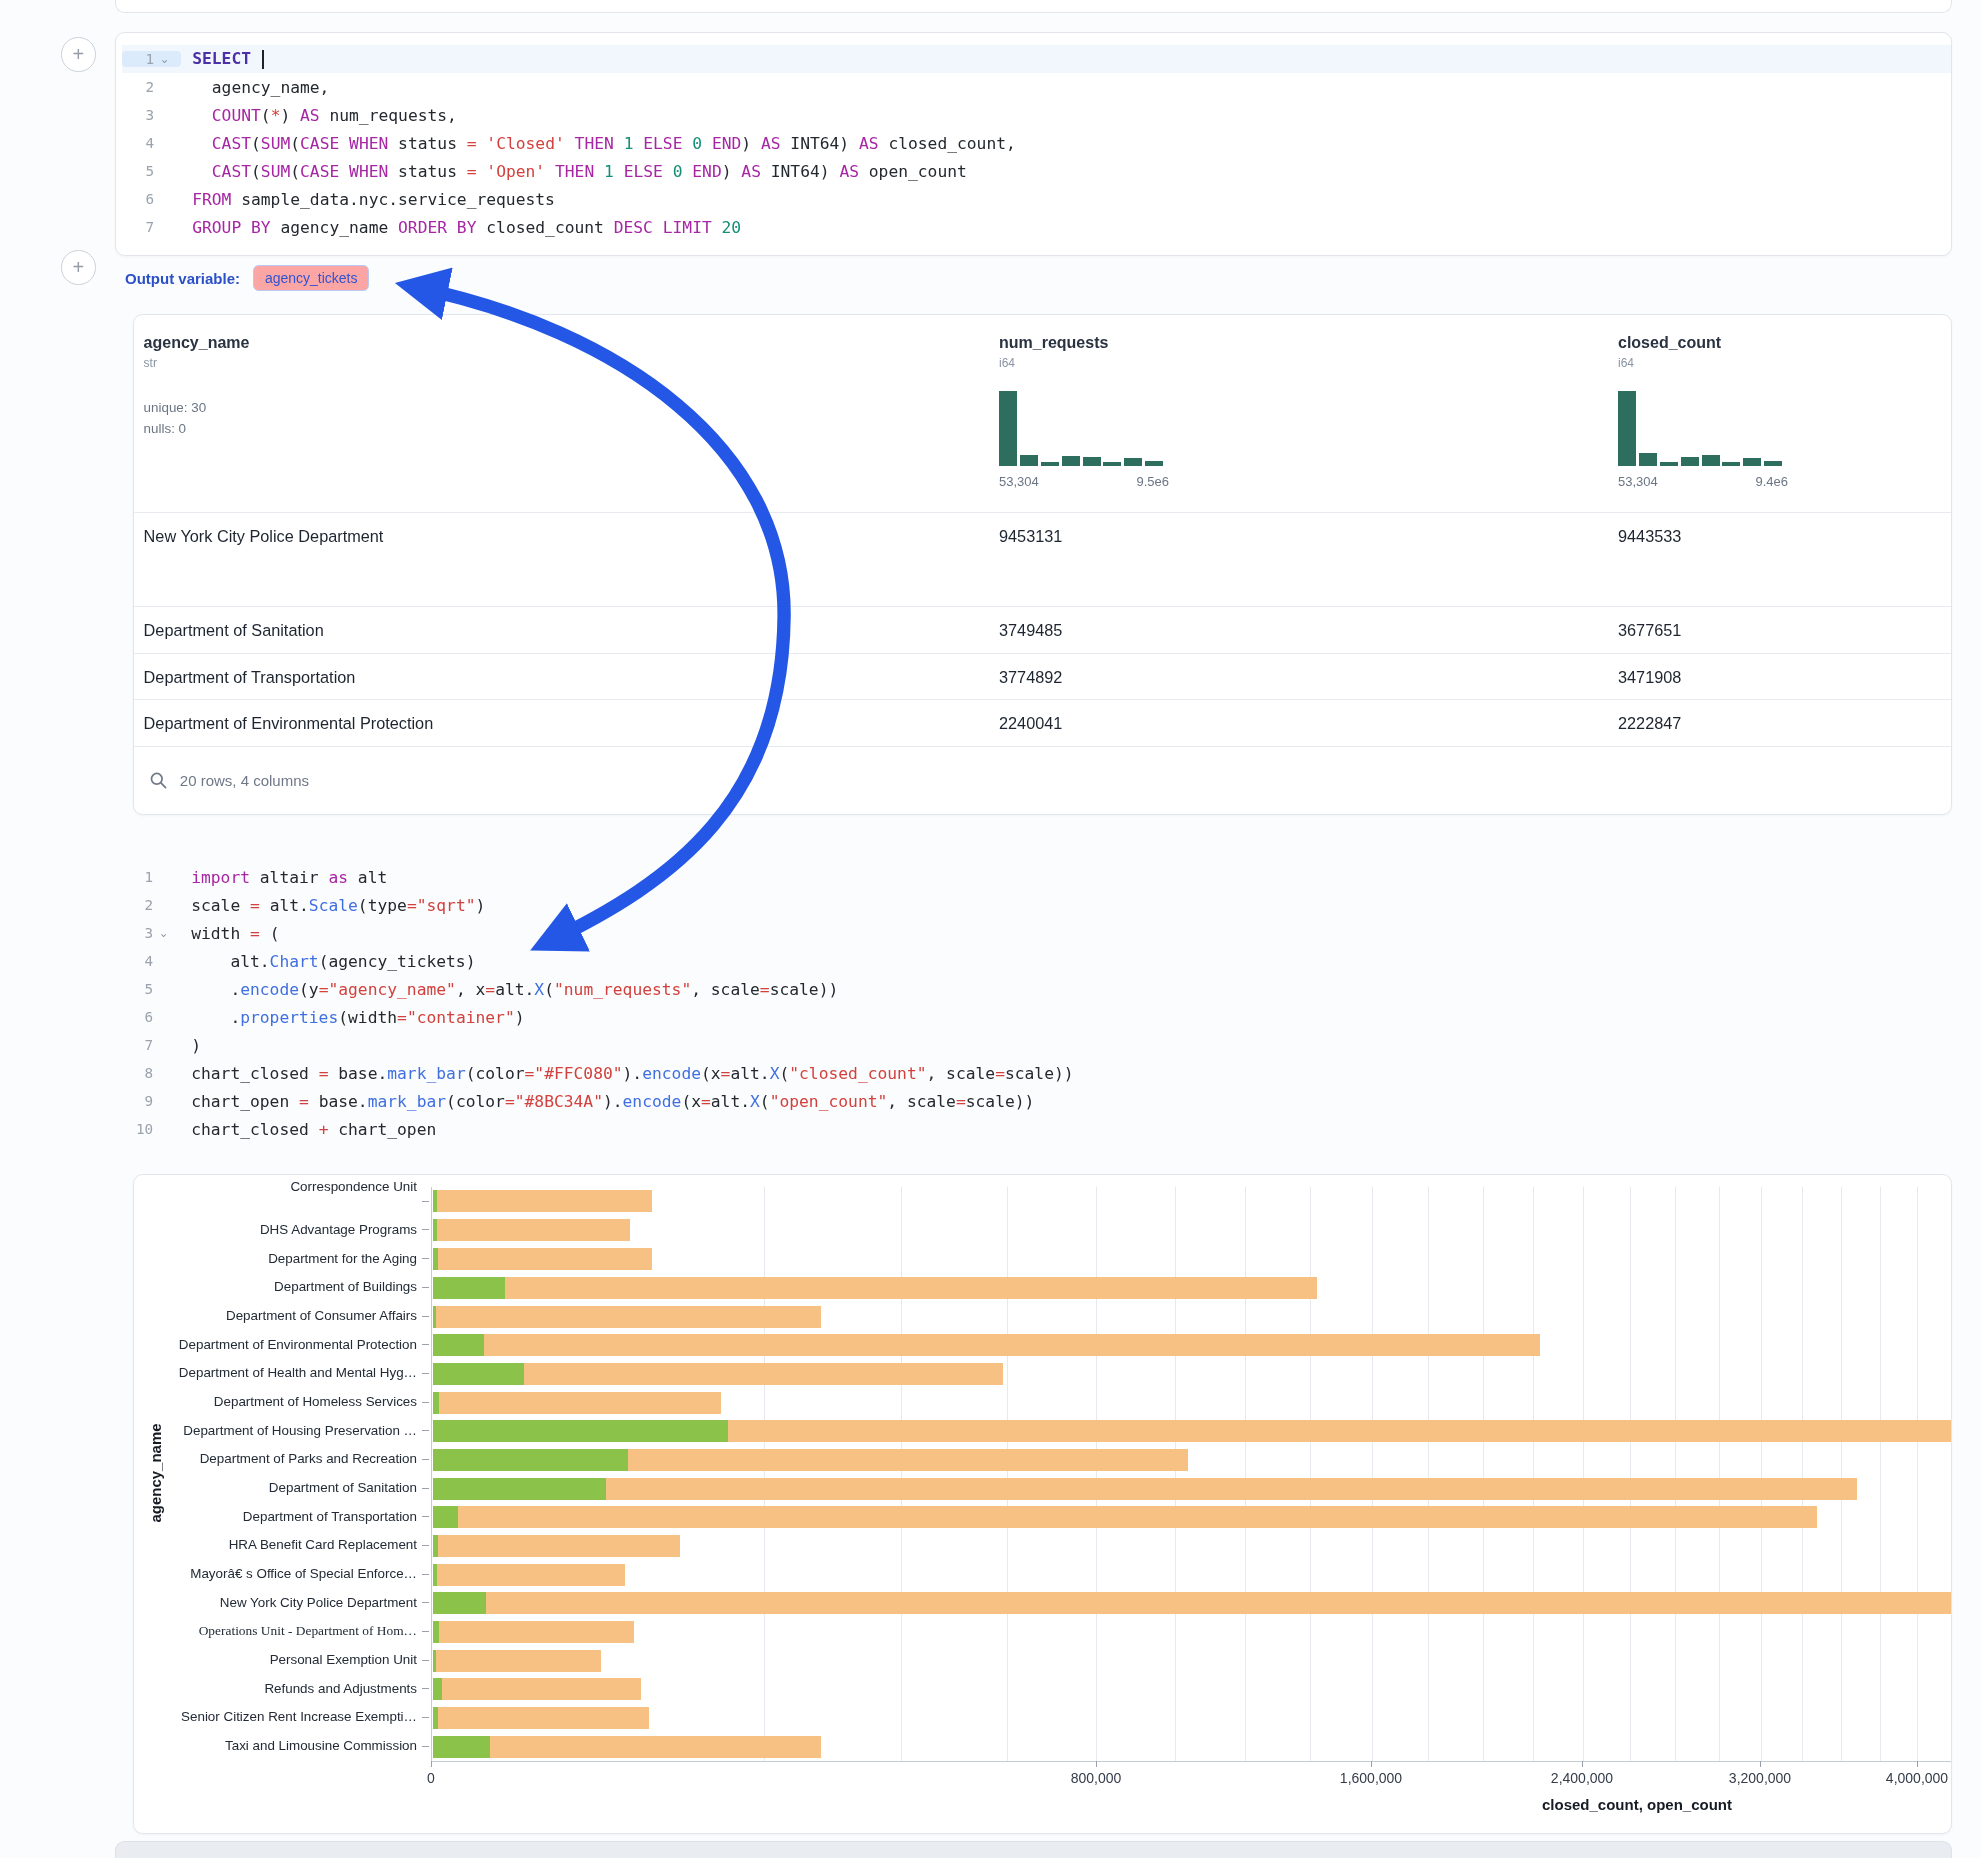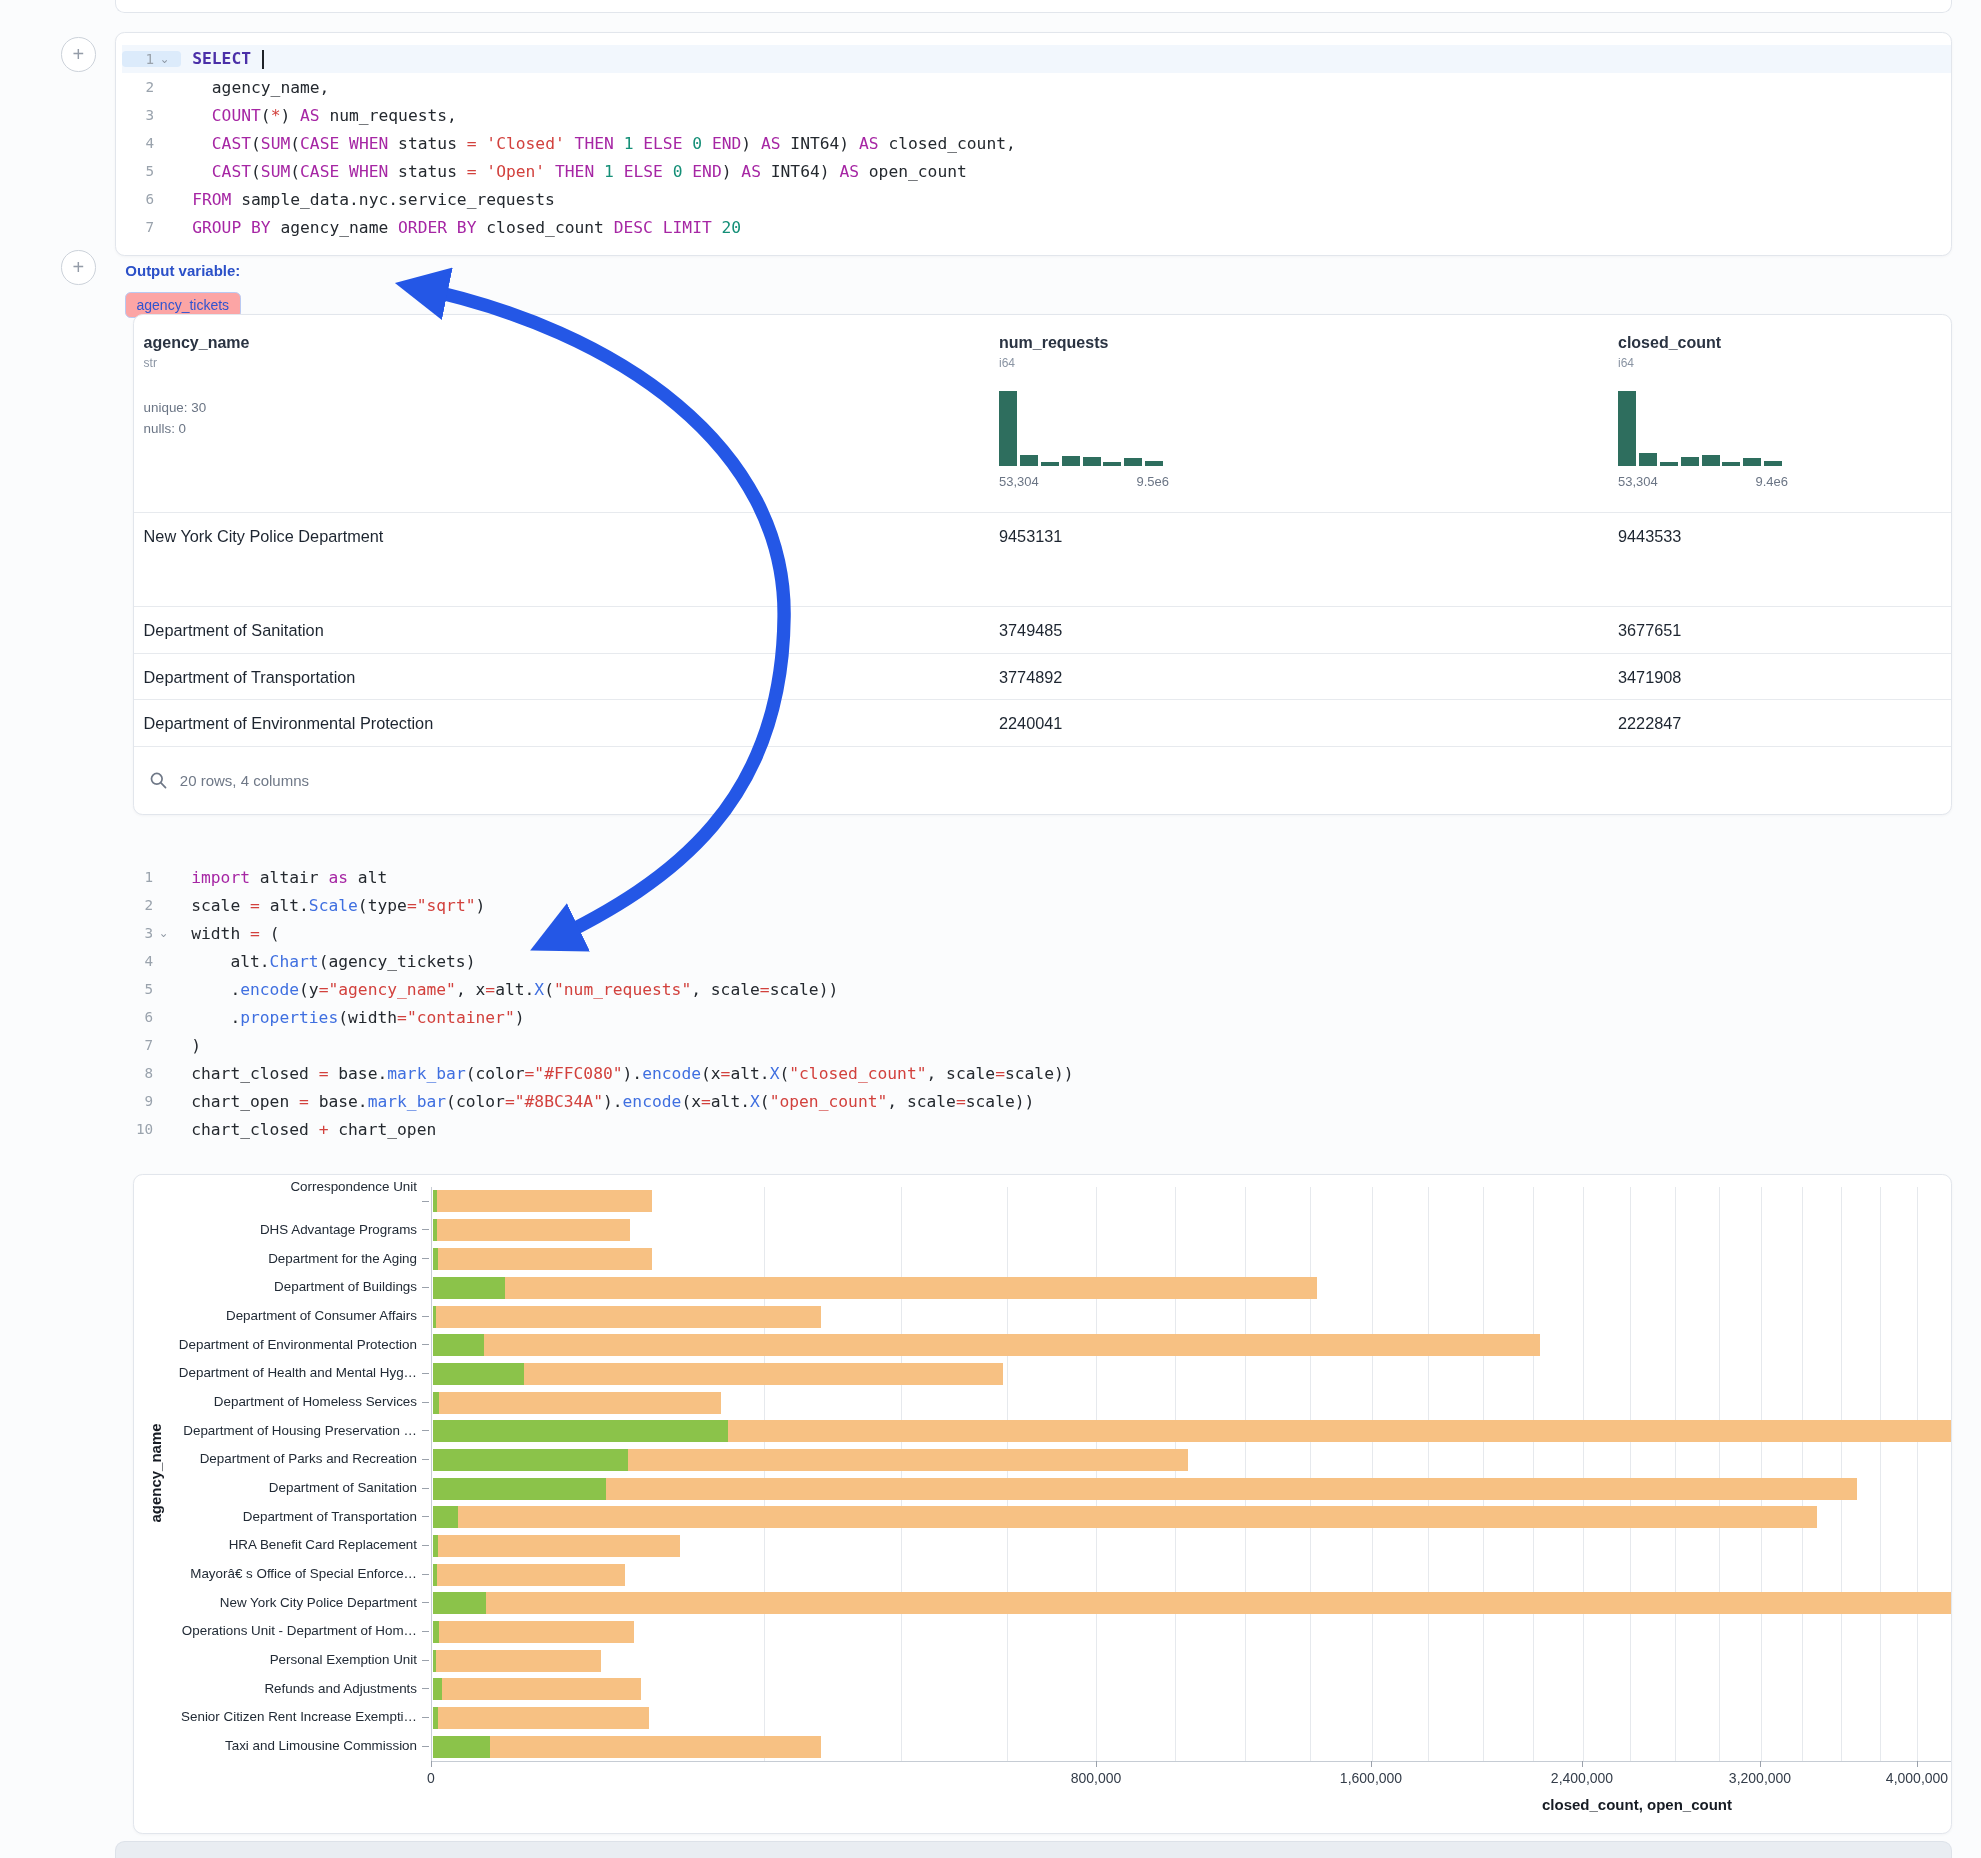--- a/index.html
+++ b/index.html
@@ -22,21 +22,21 @@
   .tk-o{color:#d2413d;}
   .tk-n{color:#148f77;}
   .tk-f{color:#3f6fe0;}
   .cursor{display:inline-block;width:1.9px;height:19px;background:#1f2328;vertical-align:middle;margin-left:1px;}
   
   .plusbtn{position:absolute;width:32.5px;height:32.5px;border-radius:50%;border:1px solid #ccd2da;background:#fff;color:#949ca8;
     display:flex;align-items:center;justify-content:center;font-size:20px;line-height:1;cursor:pointer;}
   #top-strip{position:absolute;left:115px;top:0;width:1835px;height:11.5px;background:#fff;border:1px solid #e2e6ec;border-top:none;border-radius:0 0 9.6px 9.6px;}
   #bottom-strip{position:absolute;left:115px;top:1841px;width:1835px;height:17px;background:#e9edf2;border:1px solid #dde2e9;border-bottom:none;border-radius:9.6px 9.6px 0 0;}
   
-  #output-row{position:absolute;left:125px;top:262px;height:32.5px;display:flex;align-items:center;gap:13.4px;flex-direction:column;}
+  #output-row{position:absolute;left:125px;top:262px;height:32.5px;display:flex;align-items:center;gap:13.4px;}
   #output-label{color:#2b50c8;font-weight:bold;font-size:15px;}
   #output-badge{border:1.4px solid #b9c9f2;border-radius:5.7px;color:#2f54d0;background:#fca5a5;font-size:14px;padding:3.8px 10.5px;cursor:pointer;}
   
   .thcol{position:absolute;top:19px;}
   .thead-name{font-size:16px;font-weight:bold;color:#2a3342;}
   .thead-type{font-size:12px;color:#8a94a3;margin-top:4px;}
   .thead-stat{font-size:13.4px;color:#6b7585;line-height:21px;}
   .thead-stat.first{margin-top:27px;}
   .hist{display:flex;align-items:flex-end;gap:2.9px;height:75px;margin-top:21px;}
   .hist .bin{width:18px;}
@@ -301,21 +301,21 @@
         <div class="ylab" style="top: 304px;">Department of Sanitation</div>
         <div class="ytick" style="top: 313px;"></div>
         <div class="ylab" style="top: 333px;">Department of Transportation</div>
         <div class="ytick" style="top: 341px;"></div>
         <div class="ylab" style="top: 361px;">HRA Benefit Card Replacement</div>
         <div class="ytick" style="top: 370px;"></div>
         <div class="ylab" style="top: 390px;">Mayorâ€ s Office of Special Enforce…</div>
         <div class="ytick" style="top: 399px;"></div>
         <div class="ylab" style="top: 419px;">New York City Police Department</div>
         <div class="ytick" style="top: 427px;"></div>
-        <div class="ylab" style="top: 447px;">Operations Unit - Department of Hom…</div>
+        <div class="ylab" style="top: 447px; font-family: Liberation Serif, serif;">Operations Unit - Department of Hom…</div>
         <div class="ytick" style="top: 456px;"></div>
         <div class="ylab" style="top: 476px;">Personal Exemption Unit</div>
         <div class="ytick" style="top: 485px;"></div>
         <div class="ylab" style="top: 505px;">Refunds and Adjustments</div>
         <div class="ytick" style="top: 513px;"></div>
         <div class="ylab" style="top: 533px;">Senior Citizen Rent Increase Exempti…</div>
         <div class="ytick" style="top: 542px;"></div>
         <div class="ylab" style="top: 562px;">Taxi and Limousine Commission</div>
         <div class="ytick" style="top: 571px;"></div>
       </div>

